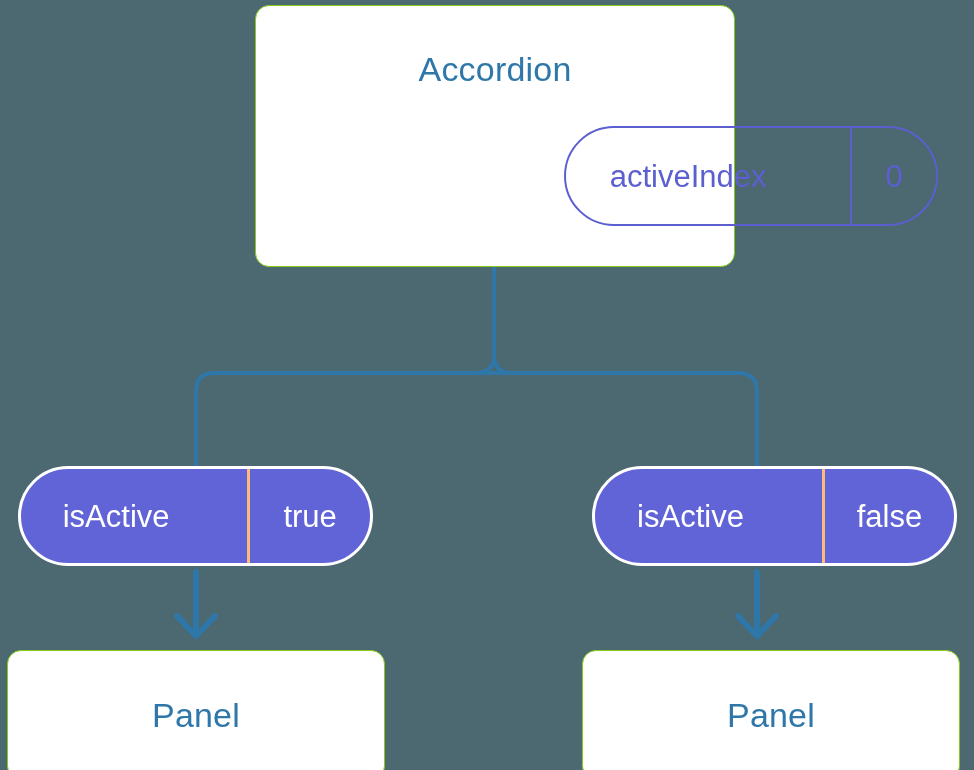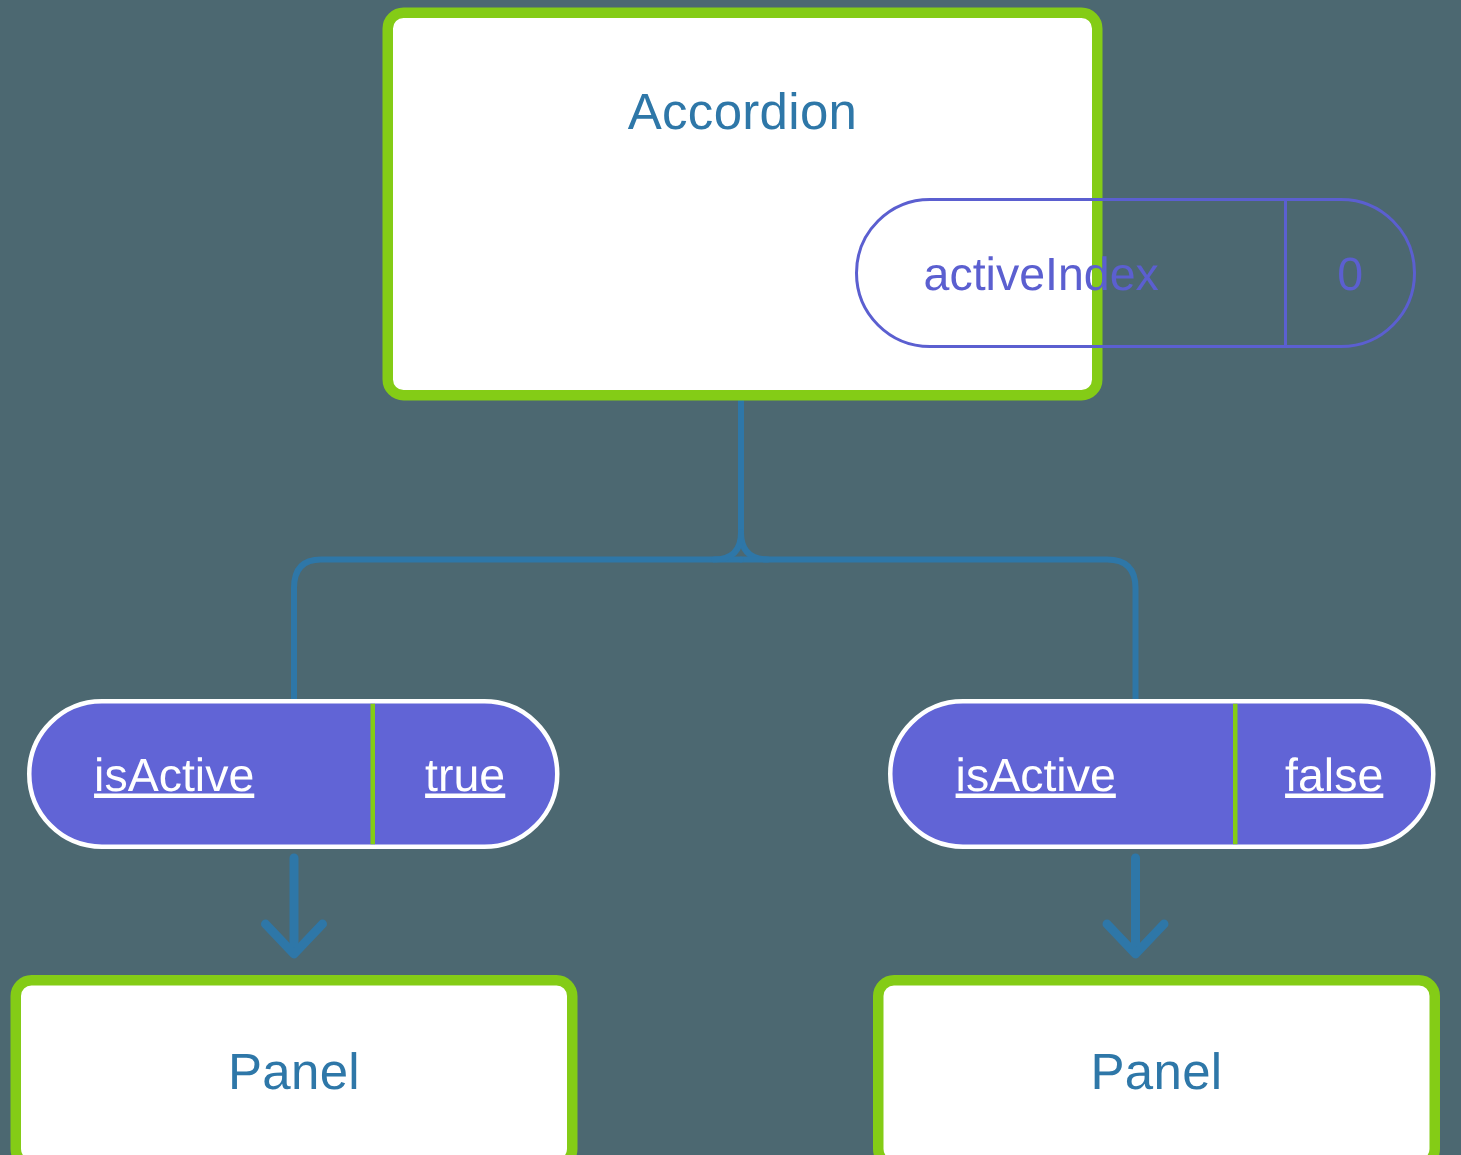--- a/index.html
+++ b/index.html
@@ -25,21 +25,21 @@
     top: 0;
     width: 974px;
     height: 770px;
     pointer-events: none;
   }
 
   
   .card {
     position: absolute;
     background: #ffffff;
-    border: 7px solid #84cc16;
+    border: 1px solid #84cc16;
     border-radius: 14px;
     box-sizing: border-box;
     display: flex;
     flex-direction: column;
     align-items: center;
   }
   .card-title {
     color: #2e77a8;
     font-size: 34px;
     line-height: 1;
@@ -103,24 +103,23 @@
 
   
   .pill.filled {
     border: 3px solid #ffffff;
     background: #6164d6;
   }
   .pill.filled .pill-key,
   .pill.filled .pill-val {
     color: #ffffff;
     font-size: 31px;
-    text-decoration: underline;
   }
   .pill.filled .pill-val {
-    border-left: 3px solid #84cc16;
+    border-left: 3px solid #fdba74;
   }
 
   
   #pill-activeindex {
     left: 308px;
     top: 120px;
     width: 374px;
     height: 100px;
   }
   #pill-activeindex .pill-key { width: 278px; padding-right: 4px; }

